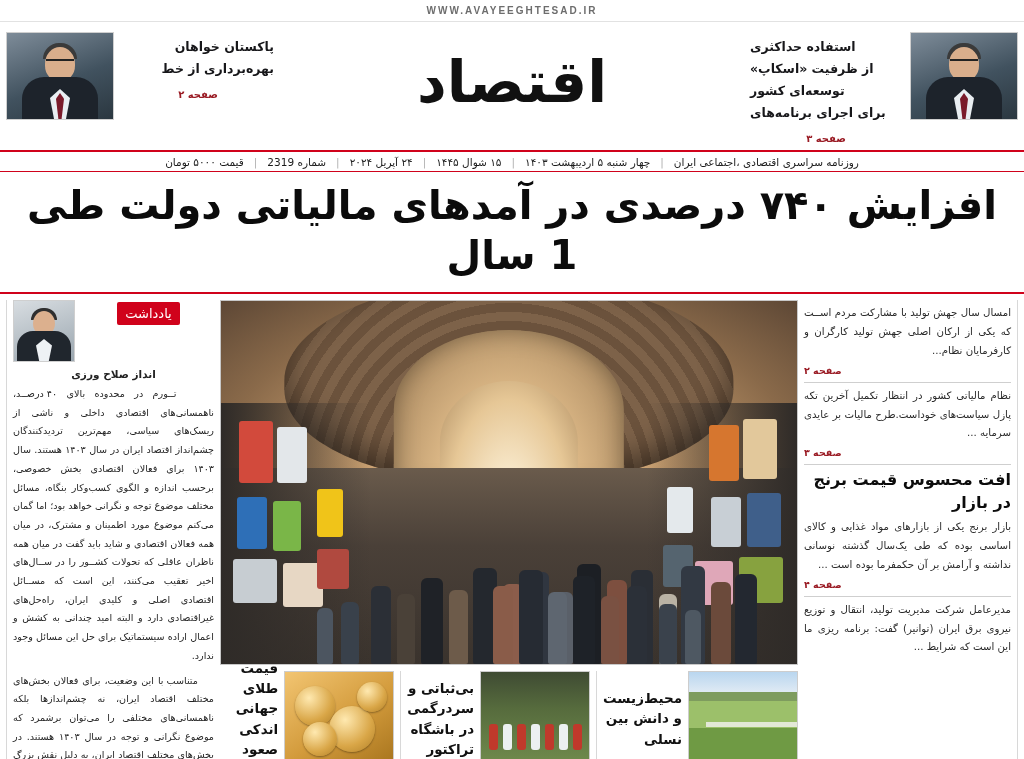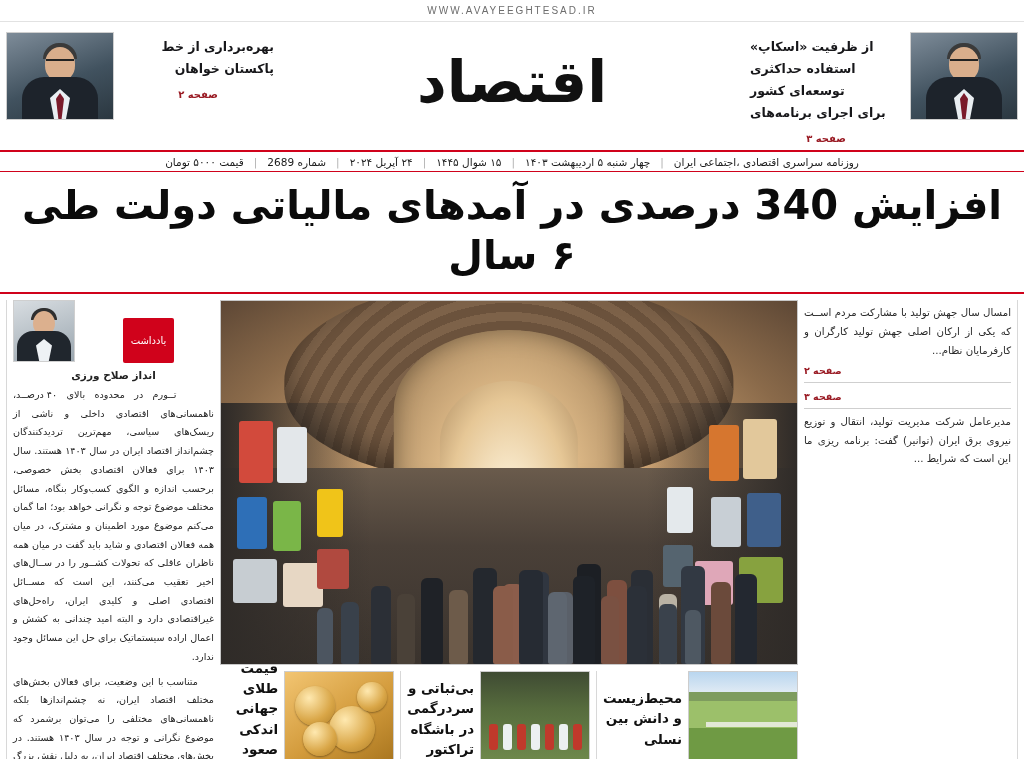--- a/index.html
+++ b/index.html
@@ -19,20 +19,21 @@
   
   .topbar {
     height: 22px;
     display: flex; align-items: center; justify-content: center;
     border-bottom: 1px solid #e2e2e2;
   }
   .topbar .url {
     font-size: 10px; letter-spacing: 2px; color: #6d6d6d;
     font-family: "Liberation Sans", sans-serif;
     direction: ltr;
+    font-weight: bold;
   }
 
   
   .masthead {
     position: relative;
     height: 128px;
     display: flex; align-items: stretch;
     padding: 4px 6px 0 6px;
   }
   .side-promo {
@@ -178,23 +179,23 @@
   .lead-photo .body { position:absolute; left:50%; bottom:0; width:54px;height:30px;border-radius:16px 16px 0 0;background:#20262d;transform:translateX(-50%);}
   .lead-photo .shirt { position:absolute; left:50%; bottom:0; width:16px;height:22px;background:#eef2f5;transform:translateX(-50%);clip-path: polygon(50% 0,100% 30%,80% 100%,20% 100%,0 30%);}
   .lead-head-text {
     flex: 1; text-align: left; direction: rtl;
   }
   .lead-kicker {
     font-size: 12px; font-weight: bold; color: #141414; line-height: 1.6;
     text-align: left;
   }
   .lead-badge {
-    display: inline-block; margin-top: 18px;
+    display: inline-block; margin-top: 2px;
     background: #d0021b; color: #fff;
-    font-size: 10px; padding: 17px 8px; border-radius: 2px;
+    font-size: 13px; padding: 4px 8px; border-radius: 2px;
   }
   .lead-author {
     text-align: center; font-size: 10.5px; font-weight: bold;
     color: #222; margin: 4px 0 5px 0;
   }
   .lead-body {
     font-size: 9.6px; line-height: 1.95; color: #242424;
     text-align: justify;
     direction: rtl;
   }
@@ -334,22 +335,22 @@
       <div class="promo-photo">
         <div class="bg"></div>
           <div class="hair"></div>
           <div class="head"></div>
         <div class="glasses"></div>
           <div class="body"></div>
           <div class="shirt"></div>
           <div class="tie"></div>
       </div>
       <div class="promo-text">
+        <span class="line">استفاده حداکثری</span>
         <span class="line">از ظرفیت «اسکاپ»</span>
-        <span class="line">استفاده حداکثری</span>
         <span class="line">توسعه‌ای کشور</span>
         <span class="line">برای اجرای برنامه‌های</span>
         <div class="promo-page">صفحه ۳</div>
       </div>
     </div>
 
     <div class="logo-wrap">
       <div class="logo">
         <span class="word-sub">اقتصاد</span>
       </div>
@@ -359,54 +360,60 @@
       <div class="promo-photo">
         <div class="bg"></div>
           <div class="hair"></div>
           <div class="head"></div>
         <div class="glasses"></div>
           <div class="body"></div>
           <div class="shirt"></div>
           <div class="tie"></div>
       </div>
       <div class="promo-text">
+        <span class="line">پاکستان خواهان</span>
         <span class="line">بهره‌برداری از خط</span>
-        <span class="line">پاکستان خواهان</span>
         <div class="promo-page">صفحه ۲</div>
       </div>
     </div>
   </div>
 
   <div class="inforule">
     <span>روزنامه سراسری اقتصادی ،اجتماعی ایران</span>
     <span class="sep">|</span>
     <span>چهار شنبه ۵ اردیبهشت ۱۴۰۳</span>
     <span class="sep">|</span>
     <span>۱۵ شوال ۱۴۴۵</span>
     <span class="sep">|</span>
     <span>۲۴ آپریل ۲۰۲۴</span>
     <span class="sep">|</span>
-    <span>شماره 2689</span>
+    <span>شماره 2319</span>
     <span class="sep">|</span>
     <span>قیمت ۵۰۰۰ تومان</span>
   </div>
 
   <div class="headline-band">
-    <div class="headline">افزایش 340 درصدی در آمدهای مالیاتی دولت طی ۶ سال</div>
+    <div class="headline">افزایش ۷۴۰ درصدی در آمدهای مالیاتی دولت طی 1 سال</div>
   </div>
 
   <div class="content">
 
     <div class="col-news">
       <div class="brief">
         <p>امسال سال جهش تولید با مشارکت مردم اســت که یکی از ارکان اصلی جهش تولید کارگران و کارفرمایان نظام...</p>
         <div class="pg">صفحه ۲</div>
       </div>
       <div class="brief">
+        <p>نظام مالیاتی کشور در انتظار تکمیل آخرین تکه پازل سیاست‌های خوداست.طرح مالیات بر عایدی سرمایه ...</p>
         <div class="pg">صفحه ۳</div>
+      </div>
+      <div class="brief">
+        <h3>افت محسوس قیمت برنج در بازار</h3>
+        <p>بازار برنج یکی از بازارهای مواد غذایی و کالای اساسی بوده که طی یک‌سال گذشته نوسانی نداشته و آرامش بر آن حکمفرما بوده است ...</p>
+        <div class="pg">صفحه ۴</div>
       </div>
       <div class="brief">
         <p>مدیرعامل شرکت مدیریت تولید، انتقال و توزیع نیروی برق ایران (توانیر) گفت: برنامه ریزی ما این است که شرایط ...</p>
 
       </div>
     </div>
 
     <div class="col-photo">
       <div class="bazaar">
         <div class="bz-sky"></div>

